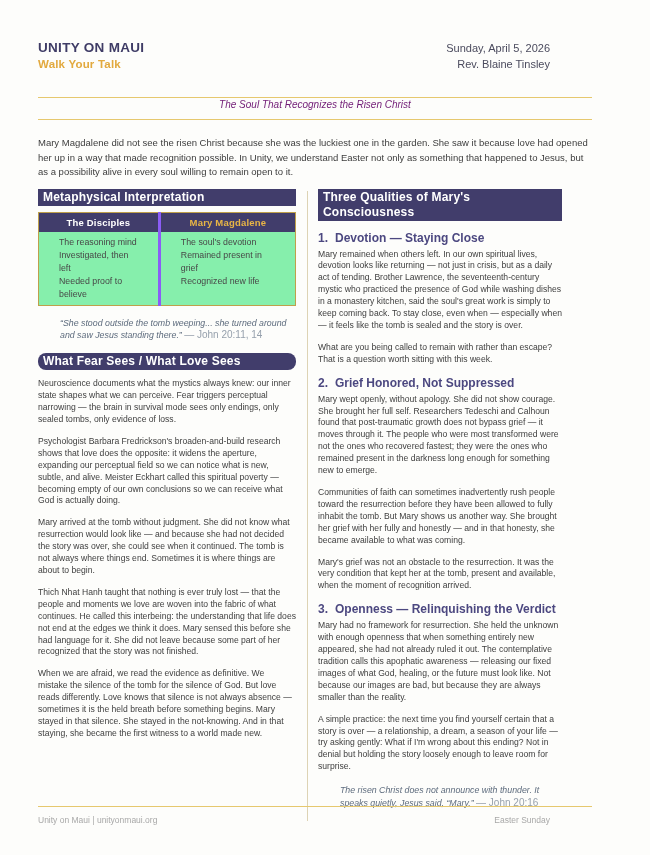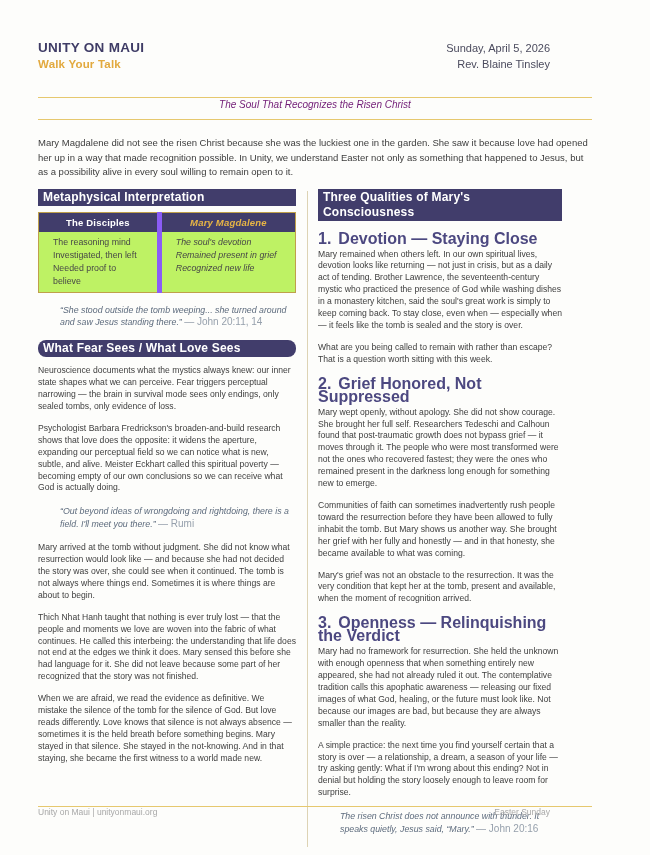--- a/index.html
+++ b/index.html
@@ -30,38 +30,38 @@
   
   .intro{font-size:9.5px;line-height:14.5px;width:554px;margin:16px 0 0 0;color:#3d3d3d;}
   
   .columns{display:flex;margin-top:9px;width:554px;}
   .col-left{width:258px;flex:0 0 258px;}
   .vdivider{flex:0 0 1px;background:#ddd3b4;margin:2px 10px 0 11px;}
   .col-right{width:244px;flex:0 0 244px;}
   .bar{background:#413d6b;color:#ffffff;font-weight:bold;font-size:12px;line-height:15px;padding:1px 5px;letter-spacing:.2px;}
   .col p{font-size:8.6px;line-height:11.9px;margin:0 0 10px 0;color:#404040;}
   
-  .mtable{width:100%;border-collapse:collapse;margin-top:6px;background:#bef264;border:1.5px solid #bfa04b;}
+  .mtable{width:100%;border-collapse:collapse;margin-top:6px;background:#86efac;border:1.5px solid #bfa04b;}
   .mtable th{background:#413d6b;font-size:9.5px;padding:4px 3px;text-align:center;letter-spacing:.2px;}
   .th-disciples{color:#ffffff;width:47%;}
   .th-mary{color:#e8b545;width:53%;}
-  .mtable th+th,.mtable td+td{border-left:5px solid #8b5cf6;font-style:italic;}
-  .mtable td{vertical-align:top;padding:4px 14px;font-size:8.8px;line-height:13px;color:#474747;}
+  .mtable th+th,.mtable td+td{border-left:3px solid #8b5cf6;}
+  .mtable td{vertical-align:top;padding:4px 20px;font-size:8.8px;line-height:13px;color:#474747;}
   
   .quote{margin:11px 2px 12px 22px;font-style:italic;color:#5d6b7d;font-size:8.8px;line-height:12.4px;}
   .qattr{font-style:normal;color:#96a0ac;font-size:10px;}
   
-  .qheading{color:#4c4880;font-weight:bold;font-size:16px;line-height:13px;margin:11px 0 4px 0;}
+  .qheading{color:#4c4880;font-weight:bold;font-size:12px;line-height:13px;margin:11px 0 4px 0;}
   .qheading .qnum{margin-right:7px;}
   .col-right .bar{margin-bottom:2px;}
   .col-left .bar-2{margin:3px 0 8px 0;border-radius:8px;}
   
   .footer{position:absolute;left:38px;top:806px;width:554px;}
   .footer .rule{margin:0;}
-  .footer-row{display:flex;justify-content:space-between;margin-top:0;font-size:8.5px;color:#a8a8a8;}
+  .footer-row{display:flex;justify-content:space-between;margin-top:8px;font-size:8.5px;color:#a8a8a8;}
   .footer-right{margin-right:42px;}
 </style>
 </head>
 <body>
 
 <div class="page">
   <div class="content">
 
     <div class="masthead">
       <div class="mast-left">
@@ -113,24 +113,20 @@
         <div class="quote">
           <span>“She stood outside the tomb weeping... she turned around and saw Jesus standing there.”</span>
           <span class="qattr">— John 20:11, 14</span>
         </div>
 
         <div class="bar bar-2">What Fear Sees / What Love Sees</div>
 
         <p>Neuroscience documents what the mystics always knew: our inner state shapes what we can perceive. Fear triggers perceptual narrowing — the brain in survival mode sees only endings, only sealed tombs, only evidence of loss.</p>
         <p>Psychologist Barbara Fredrickson's broaden-and-build research shows that love does the opposite: it widens the aperture, expanding our perceptual field so we can notice what is new, subtle, and alive. Meister Eckhart called this spiritual poverty — becoming empty of our own conclusions so we can receive what God is actually doing.</p>
 
-        <div class="quote">
-          <span>“Out beyond ideas of wrongdoing and rightdoing, there is a field. I'll meet you there.”</span>
-          <span class="qattr">— Rumi</span>
-        </div>
 
         <p>Mary arrived at the tomb without judgment. She did not know what resurrection would look like — and because she had not decided the story was over, she could see when it continued. The tomb is not always where things end. Sometimes it is where things are about to begin.</p>
         <p>Thich Nhat Hanh taught that nothing is ever truly lost — that the people and moments we love are woven into the fabric of what continues. He called this interbeing: the understanding that life does not end at the edges we think it does. Mary sensed this before she had language for it. She did not leave because some part of her recognized that the story was not finished.</p>
         <p>When we are afraid, we read the evidence as definitive. We mistake the silence of the tomb for the silence of God. But love reads differently. Love knows that silence is not always absence — sometimes it is the held breath before something begins. Mary stayed in that silence. She stayed in the not-knowing. And in that staying, she became the first witness to a world made new.</p>
       </div>
 
       <div class="vdivider"></div>
 
       <div class="col col-right">
         <div class="bar">Three Qualities of Mary's Consciousness</div>

